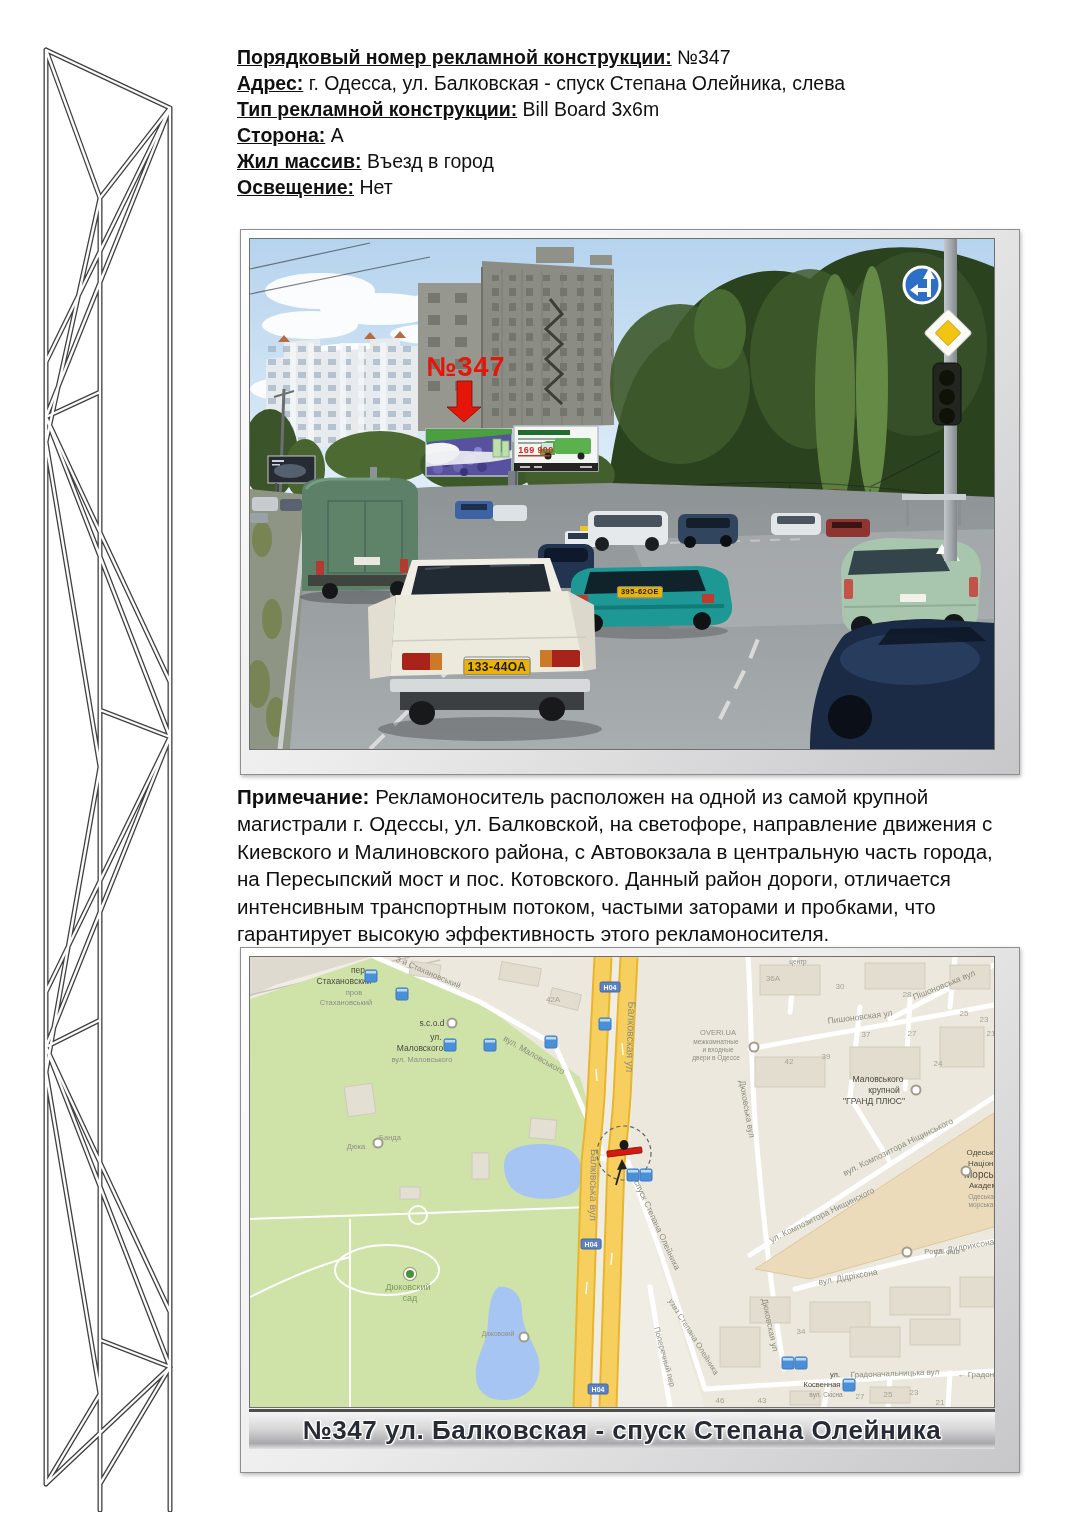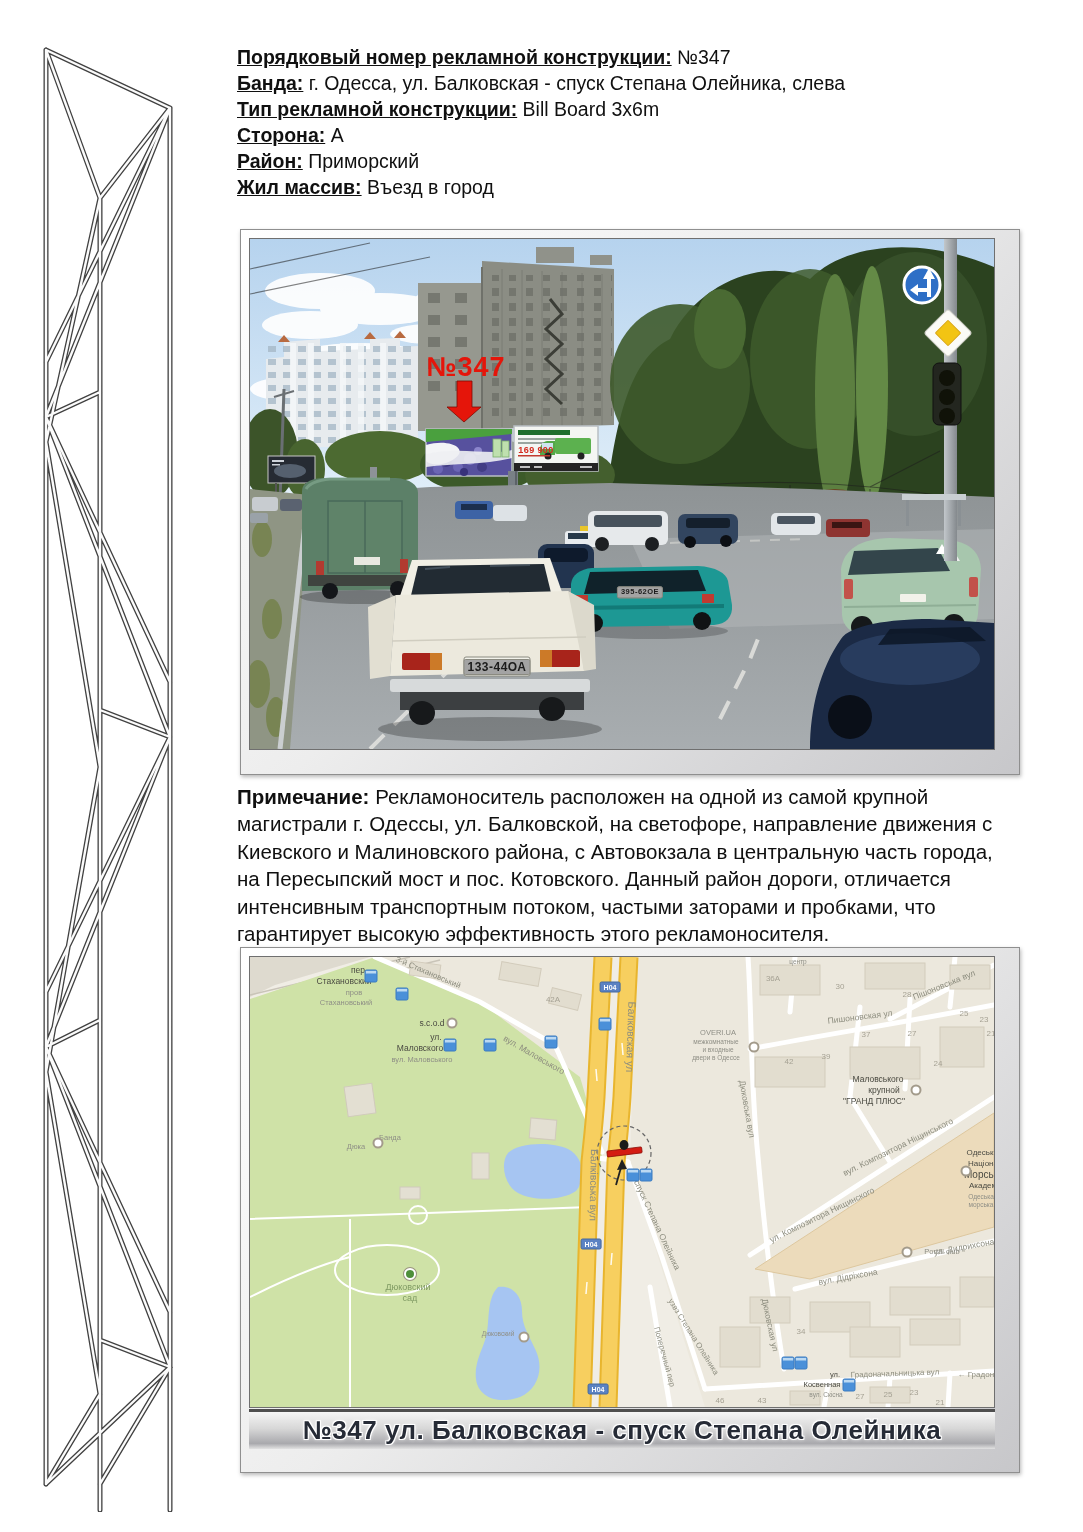--- a/index.html
+++ b/index.html
@@ -38,21 +38,21 @@
   .k-num{color:#a6a294;font-size:8px;}
   .k-park{color:#7f9a63;font-size:9px;}
   .k-shield{background:#5b82c3;color:#fff;font-size:7px;font-weight:bold;padding:1px 3px;
             border-radius:2px;border:1px solid #44699f;}
   .k-bus{width:11px;height:11px;background:#4a90d9;border-radius:2px;border:1px solid #3a7bc0;
          box-shadow:inset 0 3px 0 #bcd9f2;}
   .k-dot{width:7px;height:7px;background:#fff;border:2px solid #a39b8b;border-radius:50%;}
   .k-tree{width:8px;height:8px;background:#4e8f3a;border:2px solid #fff;border-radius:50%;
           box-shadow:0 0 0 1px #9a947f;}
   .k-tag{color:var(--accent-red,#e5150a);font-size:27px;font-weight:bold;letter-spacing:1px;}
-  .k-plate{background:#a3a3a3;color:#1b1b1b;border:1px solid #8a8a80;border-radius:2px;
+  .k-plate{background:#eab308;color:#1b1b1b;border:1px solid #8a8a80;border-radius:2px;
            font-weight:bold;padding:1px 3px;letter-spacing:.5px;}
   .k-price{color:#d42a1e;font-weight:bold;letter-spacing:.4px;}
 </style>
 </head>
 <body>
 
 <div class="page">
 
   <svg class="truss" viewBox="0 0 144 1490" aria-hidden="true">
     <defs>
@@ -62,25 +62,25 @@
         M64,176 L10,420 L64,745 L10,1050 L64,1372 L10,1462
         M134,86 L10,340 M10,395 L134,660 M134,715 L10,970 M10,1025 L134,1290 M134,1345 L64,1462
         M10,395 L64,370 M134,715 L64,688 M10,1025 L64,998 M134,1345 L64,1318"></path>
     </defs>
     <use href="#trussP" class="tube-d"></use>
     <use href="#trussP" class="tube-l"></use>
   </svg>
 
   <div class="hdr">
     <div class="hline"><b>Порядковый номер рекламной конструкции:</b> <span>№347</span></div>
-    <div class="hline"><b>Банда:</b> <span>г. Одесса, ул. Балковская - спуск Степана Олейника, слева</span></div>
+    <div class="hline"><b>Адрес:</b> <span>г. Одесса, ул. Балковская - спуск Степана Олейника, слева</span></div>
     <div class="hline"><b>Тип рекламной конструкции:</b> <span>Bill Board 3x6m</span></div>
     <div class="hline"><b>Сторона:</b> <span>А</span></div>
-    <div class="hline"><b>Район:</b> <span>Приморский</span></div>
     <div class="hline"><b>Жил массив:</b> <span>Въезд в город</span></div>
+    <div class="hline"><b>Освещение:</b> <span>Нет</span></div>
   </div>
 
   <div class="frame photo-frame">
     <div class="inner ph-inner">
       <svg viewBox="0 0 744 510" width="744" height="510" aria-hidden="true">
         <defs>
           <linearGradient id="skyG" x1="0" y1="0" x2="0" y2="1">
             <stop offset="0" stop-color="#b6d3ee"></stop>
               <stop offset="1" stop-color="#e8f3fb"></stop>
           </linearGradient>

